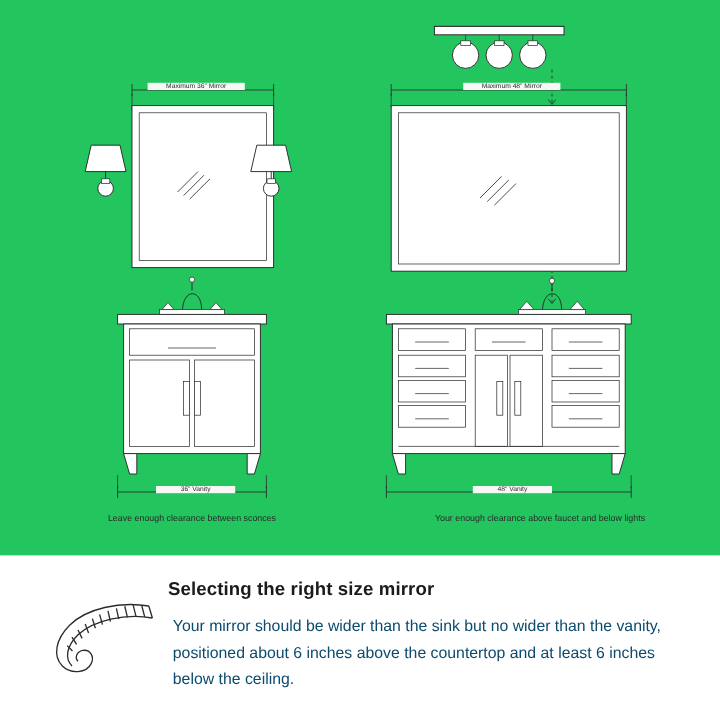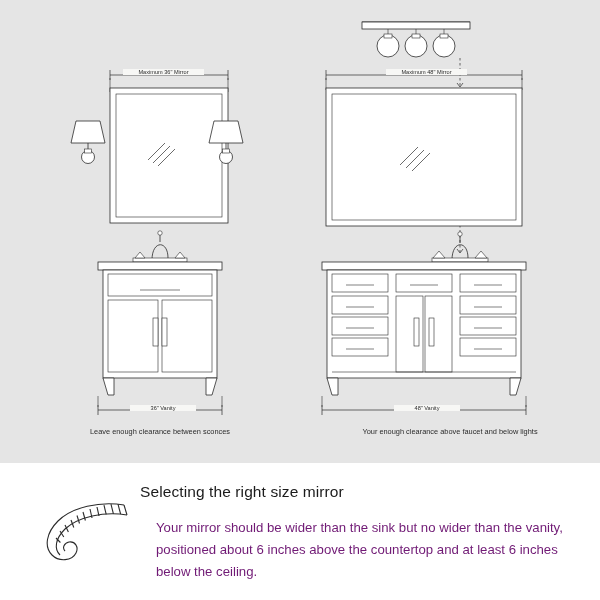--- a/index.html
+++ b/index.html
@@ -16,48 +16,48 @@
   #page {
     position: relative;
     width: 600px;
     height: 600px;
     background: #f7f7f5;
   }
   #diagram-area {
     position: relative;
     width: 600px;
     height: 463px;
-    background: #e5e5e5;
+    background: #22c55e;
   }
   #info-panel {
     position: absolute;
     left: 0;
     top: 463px;
     width: 600px;
     height: 137px;
     background: #ffffff;
   }
   #info-text-block {
     position: absolute;
     left: 140px;
     top: 20px;
     width: 440px;
   }
   #info-title {
     font-size: 15.5px;
     color: #1b1b1b;
     margin: 0 0 10px 0;
-    font-weight: 400;
+    font-weight: 700;
     letter-spacing: 0.1px;
   }
   #info-body {
     font-size: 13.2px;
     line-height: 1.65;
-    color: #701a75;
-    margin: 16px;
+    color: #0c4a6e;
+    margin: 4px;
   }
   .caption {
     position: absolute;
     font-size: 7.4px;
     color: #2b2b2b;
     text-align: center;
     white-space: nowrap;
   }
   .dim-label {
     position: absolute;

